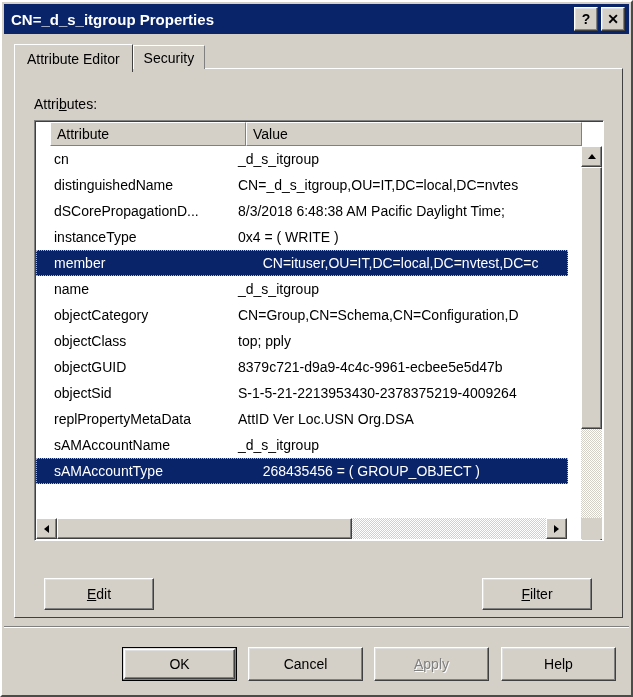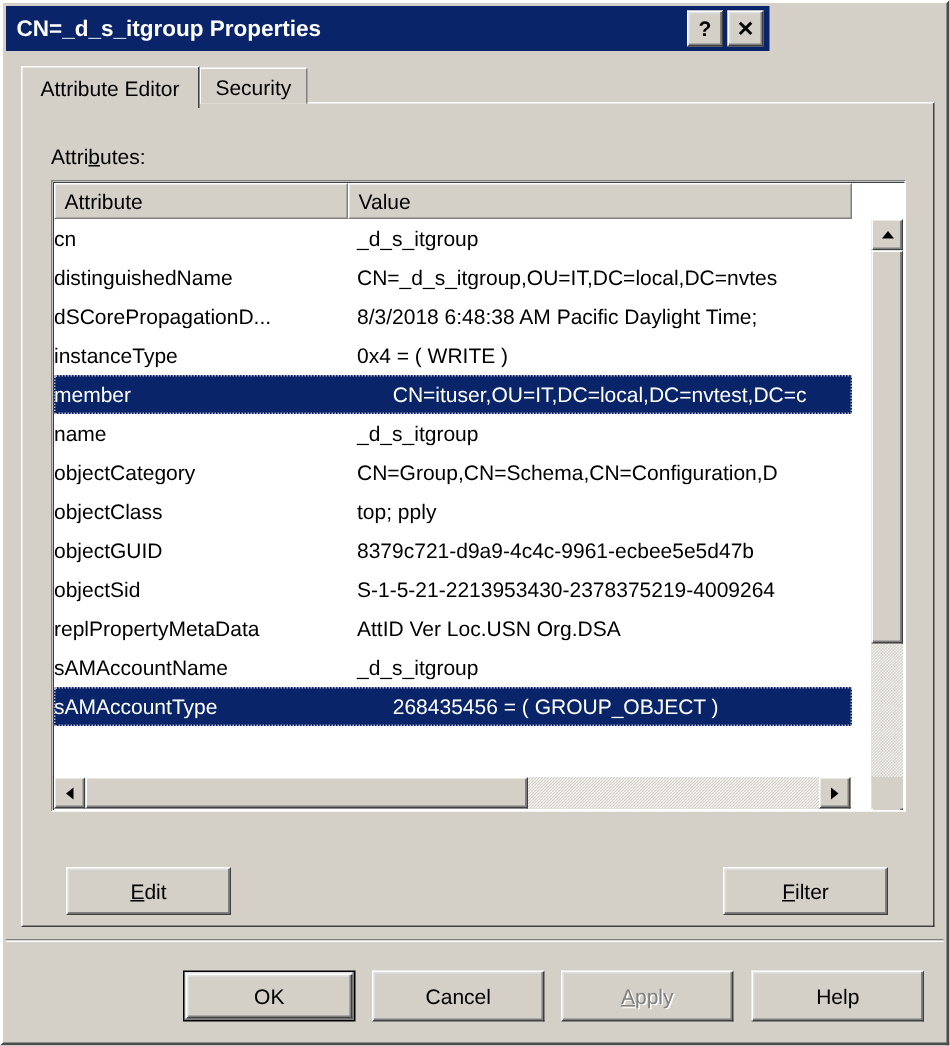--- a/index.html
+++ b/index.html
@@ -22,21 +22,21 @@
     border-left: 2px solid #ffffff;
     border-right: 2px solid #4b4b4b;
     border-bottom: 2px solid #4b4b4b;
     overflow: hidden;
   }
 
   
   .titlebar {
     position: absolute;
     left: 2px; top: 2px;
-    width: 509px;
+    width: 625px;
     height: 30px;
     background: #0a246a;
     display: flex;
     align-items: center;
   }
   .title-text {
     color: #ffffff;
     font-size: 15px;
     font-weight: bold;
     margin-left: 7px;
@@ -138,21 +138,21 @@
     border-left: 1px solid #808080;
     border-right: 1px solid #ffffff;
     border-bottom: 1px solid #ffffff;
     box-shadow: inset 1px 1px 0 #404040;
     box-sizing: border-box;
     overflow: hidden;
   }
 
   .lv-header {
     position: absolute;
-    left: 1px; top: 1px;
+    left: 15px; top: 1px;
     height: 24px;
     display: flex;
     border-radius: 12px;
   }
   .hcell {
     height: 24px;
     background: #d4d0c8;
     border-top: 1px solid #ffffff;
     border-left: 1px solid #ffffff;
     border-right: 1px solid #808080;
@@ -189,21 +189,21 @@
   }
   .row.sel {
     background: #0a246a;
     color: #ffffff;
     outline: 1px dotted #b0b0d0;
     outline-offset: -1px;
     gap: 38px;
   }
   .row .attr {
     width: 196px;
-    padding-left: 0;
+    padding-left: 18px;
     box-sizing: border-box;
     overflow: hidden;
   }
   .row .val {
     width: 336px;
     padding-left: 6px;
     box-sizing: border-box;
     overflow: hidden;
   }
 

